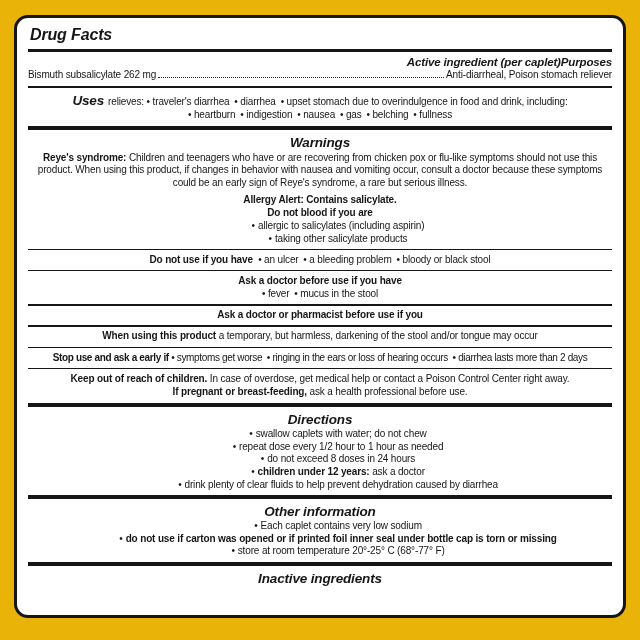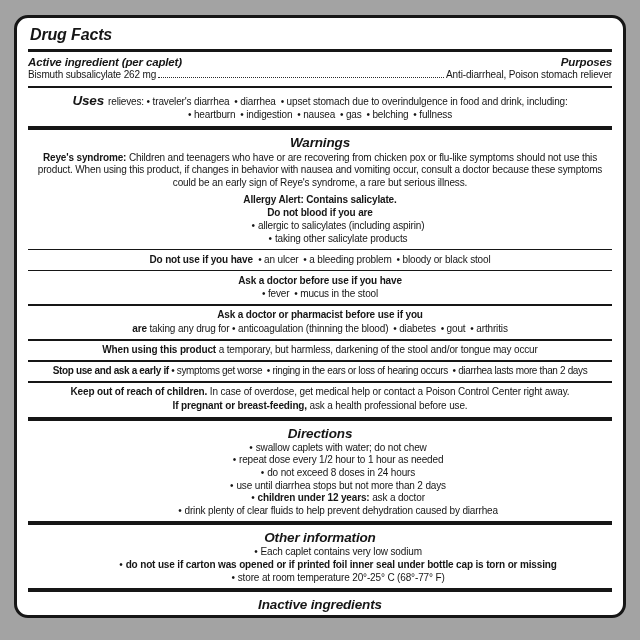--- a/index.html
+++ b/index.html
@@ -1,30 +1,30 @@
 <!DOCTYPE html>
 <html><head>
 <meta charset="utf-8">
 <style>
   * { margin:0; padding:0; box-sizing:border-box; }
   html,body { width:640px; height:640px; background:#fdfdfd; }
   body { font-family:"Liberation Sans","DejaVu Sans",sans-serif; color:#161616; }
-  .page { width:640px; height:640px; background:#a3a3a3; padding:15px 14px; }
+  .page { width:640px; height:640px; background:#eab308; padding:15px 14px; }
   .label {
     width:612px; height:603px; background:#fff;
     border:3px solid #161616; border-radius:14px;
     padding:5px 11px 4px 11px; overflow:hidden;
     font-size:10px; line-height:12.6px; letter-spacing:-0.15px;
   }
   .title { font-size:16px; line-height:19px; font-weight:bold; font-style:italic; padding:2px 0 3px 2px; }
   .rule { border:0; background:#161616; }
   .rule.thin  { height:1.5px; margin:1px 0; }
   .rule.med   { height:2.5px; margin:2px 0; }
   .rule.thick { height:4px;  margin:2px 0; }
-  .hrow { display:flex; justify-content:space-between; align-items:baseline; padding:2px 0 1px 0; }
+  .hrow { display:flex; justify-content:flex-end; align-items:baseline; padding:2px 0 1px 0; }
   .h2 { font-weight:bold; font-style:italic; font-size:11.5px; }
   .leader-row { display:flex; align-items:baseline; padding:0 0 2px 0; }
   .leader { flex:1; border-bottom:1.6px dotted #2a2a2a; margin:0 2px 2px 2px; min-width:20px; }
   section { padding:2px 0;text-align:center; }
   .sec-head { font-weight:bold; font-style:italic; font-size:13.5px; line-height:15px; padding:1px 0 1px 0; }
   .sec-head.inline { display:inline; padding-right:4px; }
   .para { padding:0.5px 0; }
   .oneline { white-space:nowrap; overflow:hidden; }
   .tight { letter-spacing:-0.35px; }
   b { font-weight:bold; }
@@ -81,21 +81,20 @@
     <div class="rule thin"></div>
 
     <section>
       <div class="para"><b>Ask a doctor before use if you have</b></div>
       <div class="para oneline inline-list">• fever • mucus in the stool</div>
     </section>
     <div class="rule thin"></div>
 
     <section>
       <div class="para"><b>Ask a doctor or pharmacist before use if you</b></div>
-      <div class="para oneline"><b>are</b><span> taking any drug for</span> <span class="inline-list">• anticoagulation (thinning the blood) • diabetes • gout • arthritis</span></div>
     </section>
     <div class="rule thin"></div>
 
     <section>
       <div class="para oneline"><b>When using this product</b><span> a temporary, but harmless, darkening of the stool and/or tongue may occur</span></div>
     </section>
     <div class="rule thin"></div>
 
     <section>
       <div class="para oneline tight"><b>Stop use and ask a early if</b> <span class="inline-list">• symptoms get worse • ringing in the ears or loss of hearing occurs • diarrhea lasts more than 2 days</span></div>
@@ -107,21 +106,20 @@
       <div class="para"><b>If pregnant or breast-feeding,</b><span> ask a health professional before use.</span></div>
     </section>
     <div class="rule thick"></div>
 
     <section>
       <div class="sec-head">Directions</div>
       <div>
           <div class="bullet-line"><span class="dot">•</span>swallow caplets with water; do not chew</div>
           <div class="bullet-line"><span class="dot">•</span>repeat dose every 1/2 hour to 1 hour as needed</div>
           <div class="bullet-line"><span class="dot">•</span>do not exceed 8 doses in 24 hours</div>
-          <div class="bullet-line"><span class="dot">•</span>use until diarrhea stops but not more than 2 days</div>
           <div class="bullet-line"><span class="dot">•</span><b>children under 12 years:</b> ask a doctor</div>
           <div class="bullet-line"><span class="dot">•</span>drink plenty of clear fluids to help prevent dehydration caused by diarrhea</div>
         </div>
     </section>
     <div class="rule thick"></div>
 
     <section>
       <div class="sec-head">Other information</div>
       <div>
           <div class="bullet-line"><span class="dot">•</span>Each caplet contains very low sodium</div>

